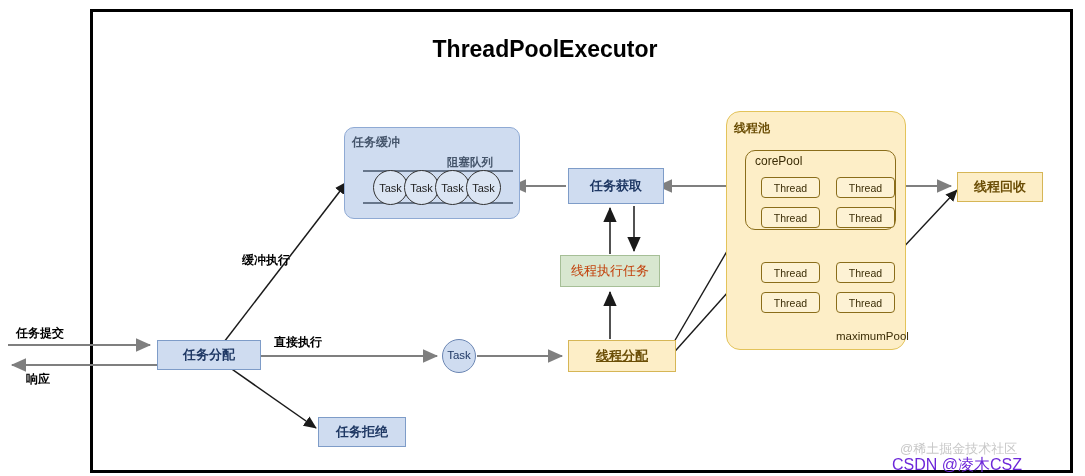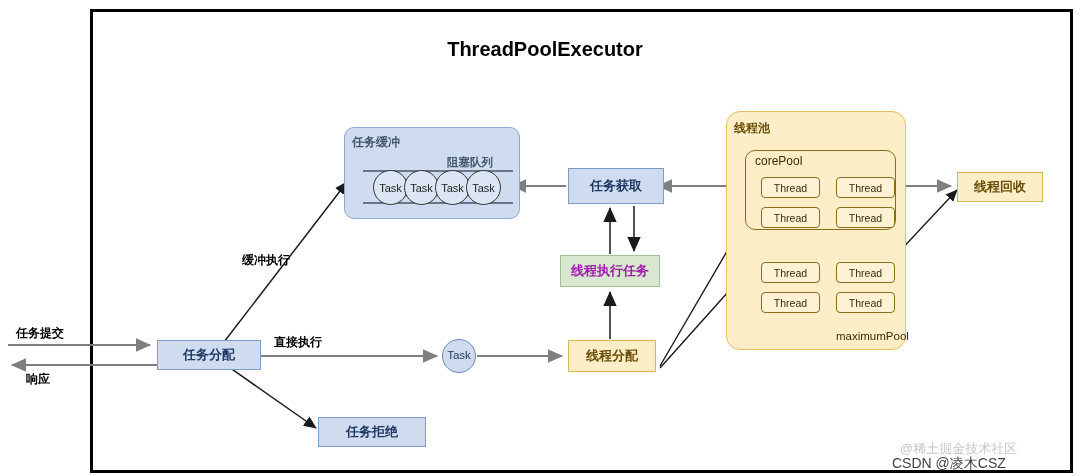--- a/index.html
+++ b/index.html
@@ -36,21 +36,21 @@
     position: absolute;
     left: 90px; top: 9px;
     width: 977px; height: 458px;
     border: 3px solid #000000;
     background: transparent;
   }
   #title {
     position: absolute;
     left: 400px; top: 34px;
     width: 290px; height: 30px;
-    font-size: 20px;
+    font-size: 23px;
     font-weight: bold;
     color: #000000;
     letter-spacing: 0px;
   }
   
   #task-buffer {
     left: 344px; top: 127px;
     width: 176px; height: 92px;
     background: #cfdcf0;
     border: 1px solid #8faad4;
@@ -86,36 +86,36 @@
   .box-blue {
     background: #cfdcf0;
     border: 1px solid #7e9cc8;
     color: #1f3864;
     font-size: 13px;
     font-weight: bold;
   }
   .box-green {
     background: #d8e7d0;
     border: 1px solid #a6bf97;
-    color: #a21caf;
-    font-size: 13px;
-    font-weight: bold;
+    color: #c2410c;
+    font-size: 13px;
+    font-weight: normal;
   }
   .box-yellow {
     background: #fdeec7;
     border: 1px solid #d6b656;
     color: #6b4e06;
     font-size: 13px;
     font-weight: bold;
   }
   #fetch-task   { left: 568px; top: 168px; width: 96px; height: 36px; }
   #exec-task    { left: 560px; top: 255px; width: 100px; height: 32px; }
   #assign-task  { left: 157px; top: 340px; width: 104px; height: 30px; }
-  #reject-task  { left: 318px; top: 417px; width: 108px; height: 30px; }
-  #alloc-thread { left: 568px; top: 340px; width: 88px; height: 32px; }
+  #reject-task  { left: 318px; top: 417px; width: 88px; height: 30px; }
+  #alloc-thread { left: 568px; top: 340px; width: 108px; height: 32px; text-decoration: underline; }
   #recycle-thread { left: 957px; top: 172px; width: 86px; height: 30px; }
   #task-node {
     left: 442px; top: 339px;
     width: 34px; height: 34px;
     border-radius: 50%;
     background: #cfdcf0;
     border: 1.4px solid #6b86b3;
     font-size: 11.5px;
     color: #1f3864;
   }
@@ -183,22 +183,22 @@
   #wm-juejin {
     position: absolute;
     left: 900px; top: 440px;
     font-size: 13px;
     color: #c8c8c8;
     white-space: nowrap;
   }
   #wm-csdn {
     position: absolute;
     left: 892px; top: 455px;
-    font-size: 14px;
-    color: #404040;
+    font-size: 16px;
+    color: #6d28d9;
     white-space: nowrap;
   }
 </style>
 </head>
 <body>
 
 <div id="canvas">
 
   <div id="outer-frame"></div>
 

